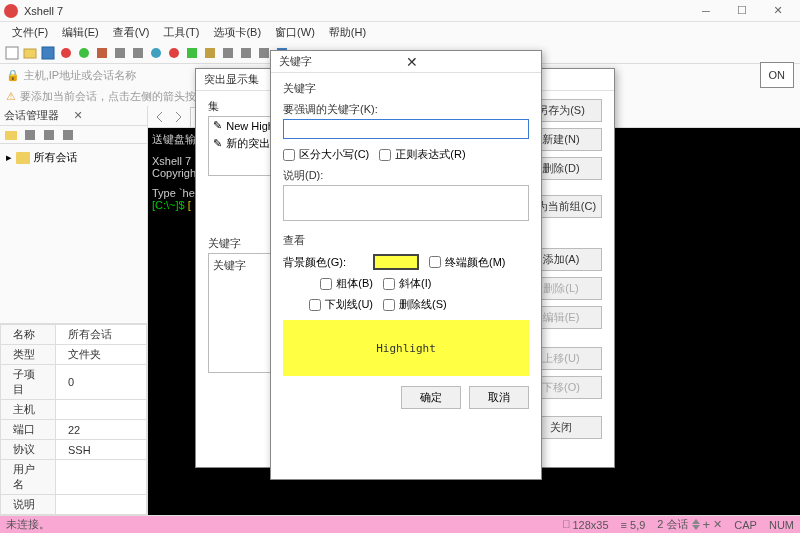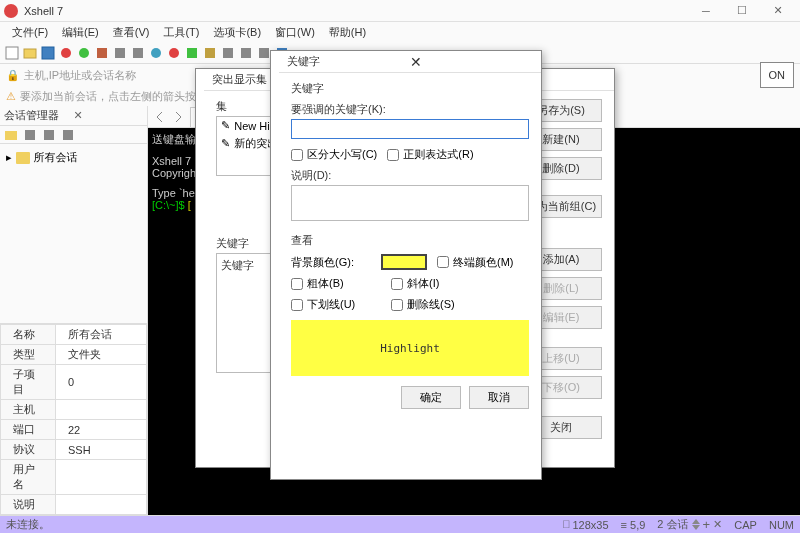--- a/index.html
+++ b/index.html
@@ -42,28 +42,28 @@
 
 .centerarea { flex: 1; background: #000; position: relative; }
 .tabbar { height: 22px; background: #fafafa; display: flex; align-items: center; border-bottom: 1px solid #ddd; }
 .tabbar .tabbtns { display: flex; gap: 2px; padding: 0 4px; }
 .tabbar .tab { border: 1px solid #ccc; padding: 2px 8px; background: #fff; border-bottom: none; color: #333; }
 .terminal { position: absolute; top: 22px; left: 0; right: 0; bottom: 0; background: #000; color: #ccc; padding: 4px; font-family: monospace; font-size: 11px; }
 .terminal .line { white-space: pre; }
 .terminal .green { color: #0c0; }
 .terminal .yellow { color: #cc0; }
 
-.statusbar { position: absolute; bottom: 0; left: 0; right: 0; height: 18px; background: #c4b5fd; display: flex; align-items: center; padding: 0 6px; border-top: 1px solid #ddd; color: #555; }
+.statusbar { position: absolute; bottom: 0; left: 0; right: 0; height: 18px; background: #f9a8d4; display: flex; align-items: center; padding: 0 6px; border-top: 1px solid #ddd; color: #555; }
 .statusbar .sbleft { flex: 1; }
 .statusbar .sbitem { margin-left: 12px; display: flex; align-items: center; gap: 3px; }
 .triangles { display: flex; flex-direction: column; gap: 0; }
 .tri-up { width: 0; height: 0; border-left: 4px solid transparent; border-right: 4px solid transparent; border-bottom: 5px solid #888; }
 .tri-down { width: 0; height: 0; border-left: 4px solid transparent; border-right: 4px solid transparent; border-top: 5px solid #888; margin-top: 1px; }
 
-.dlg { position: absolute; background: #fff; border: 1px solid #888; box-shadow: 2px 2px 8px rgba(0,0,0,0.3); padding-left: 8px; }
+.dlg { position: absolute; background: #fff; border: 1px solid #888; box-shadow: 2px 2px 8px rgba(0,0,0,0.3); }
 .dlghdr { height: 22px; display: flex; align-items: center; padding: 0 8px; border-bottom: 1px solid #e0e0e0; }
 .dlghdr span { flex: 1; color: #333; }
 .dlghdr .x { color: #333; cursor: pointer; padding: 0 6px; font-size: 14px; }
 .dlgbody { padding: 8px 12px; }
 
 .dlg1 { left: 195px; top: 68px; width: 420px; height: 400px; z-index: 5; }
 .dlg1 .col { display: flex; gap: 12px; height: 340px; }
 .dlg1 .midcol { flex: 1; }
 .dlg1 .rightcol { width: 82px; display: flex; flex-direction: column; gap: 6px; }
 .dlg1 .grplabel { color: #333; padding-bottom: 2px; }
@@ -74,21 +74,21 @@
 .dlg1 .kwbox { border: 1px solid #bbb; background: #fff; height: 120px; padding: 2px; }
 .dlg1 .kwhead { color: #333; padding: 2px; }
 
 .dlg2 { left: 270px; top: 50px; width: 272px; height: 430px; z-index: 10; }
 .dlg2 .section { margin-bottom: 10px; }
 .dlg2 .seclabel { color: #333; margin-bottom: 6px; }
 .dlg2 .lbl { color: #333; display: block; margin-bottom: 2px; }
 .dlg2 .inp { width: 100%; border: 1px solid #3a7bd5; padding: 3px; outline: none; }
 .dlg2 .ta { width: 100%; border: 1px solid #bbb; padding: 3px; height: 36px; resize: none; }
 .dlg2 .row { display: flex; align-items: center; gap: 10px; margin-bottom: 6px; }
-.dlg2 .cb { display: flex; align-items: center; gap: 4px; }
+.dlg2 .cb { display: flex; align-items: center; gap: 4px; justify-content: flex-end; }
 .dlg2 .cb input { width: 12px; height: 12px; }
 .dlg2 .colorswatch { width: 46px; height: 16px; border: 1px solid #888; cursor: pointer; }
 .dlg2 .preview { background: #ffff44; height: 56px; display: flex; align-items: center; justify-content: center; color: #333; font-family: monospace; margin-top: 8px; }
 .dlg2 .dlgbtns { display: flex; justify-content: flex-end; gap: 8px; margin-top: 2px; }
 .dlg2 .dbtn { border: 1px solid #bbb; background: #f0f0f0; padding: 3px 18px; cursor: pointer; }
 </style>
 </head>
 <body>
 
 <div class="titlebar">

